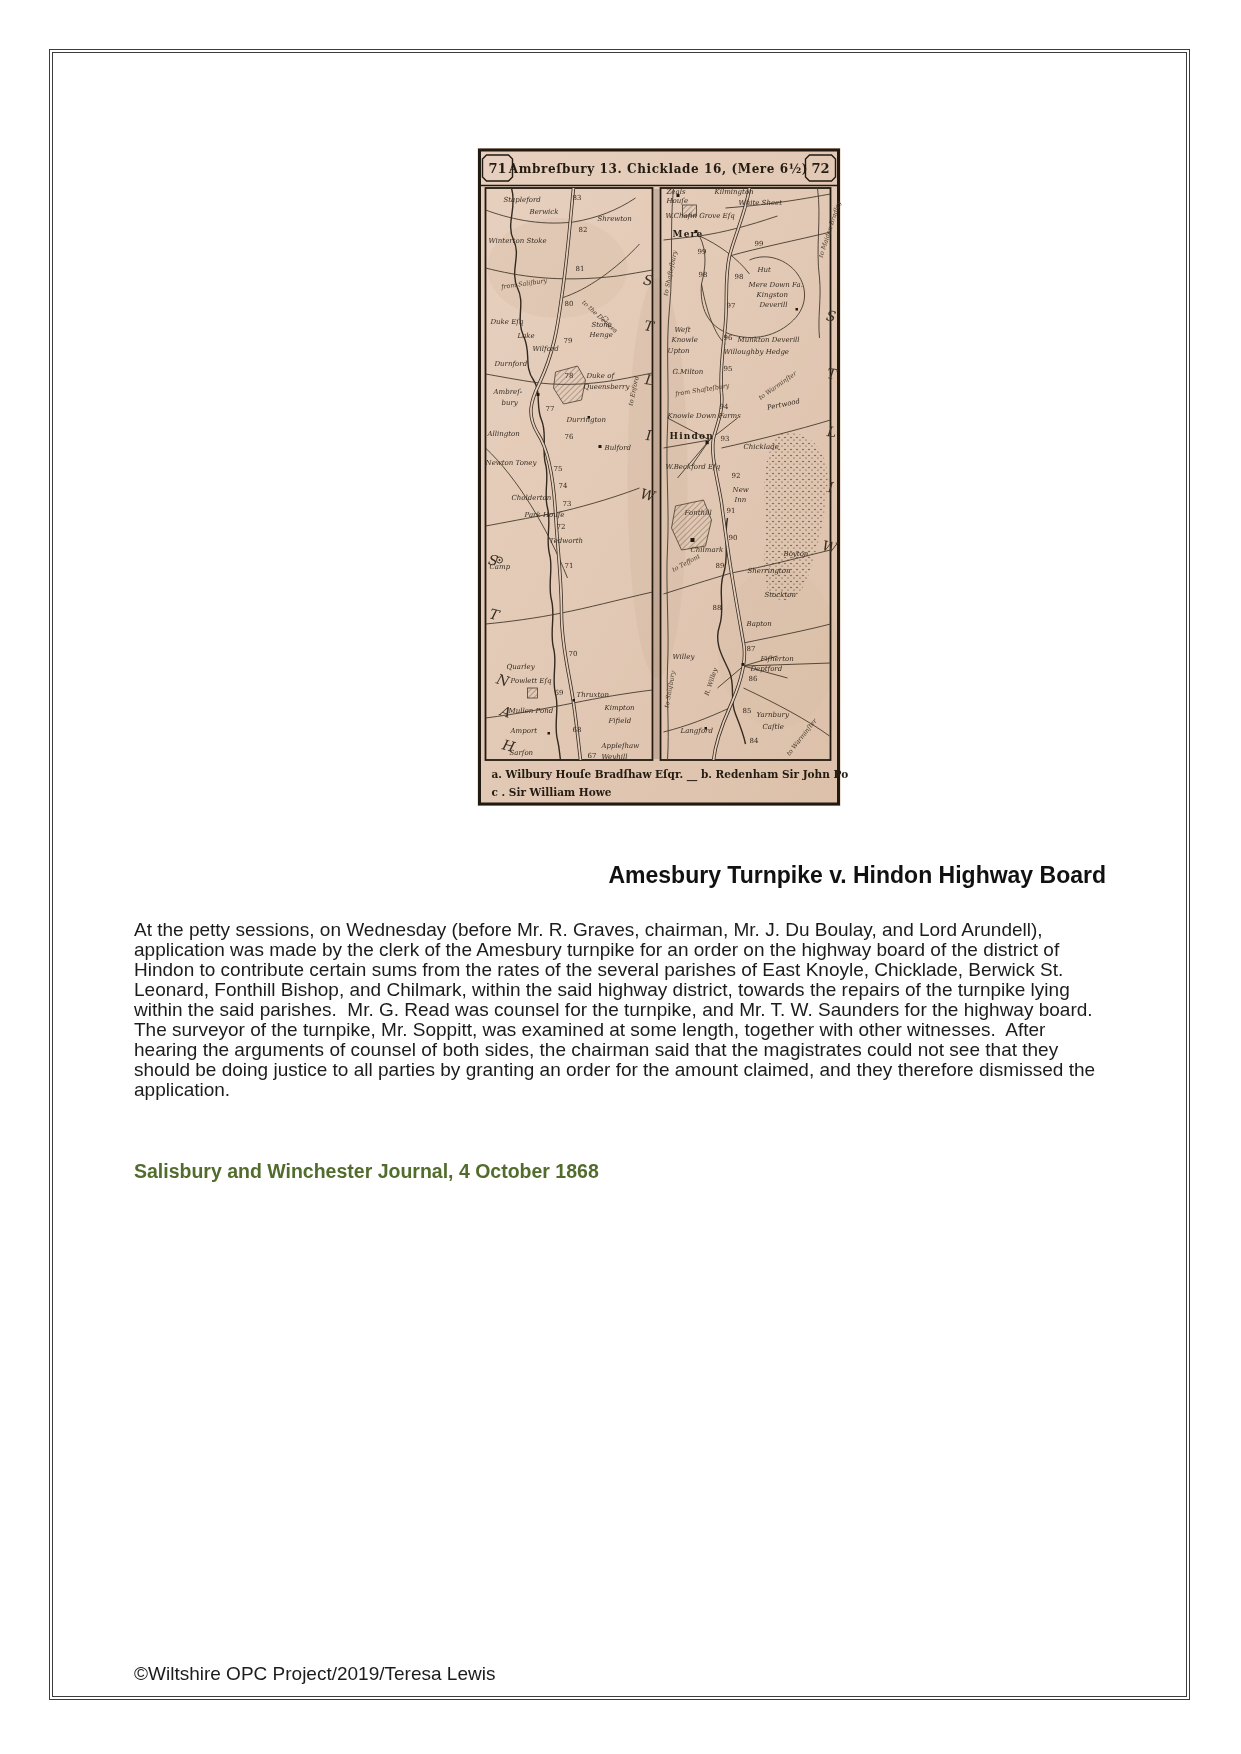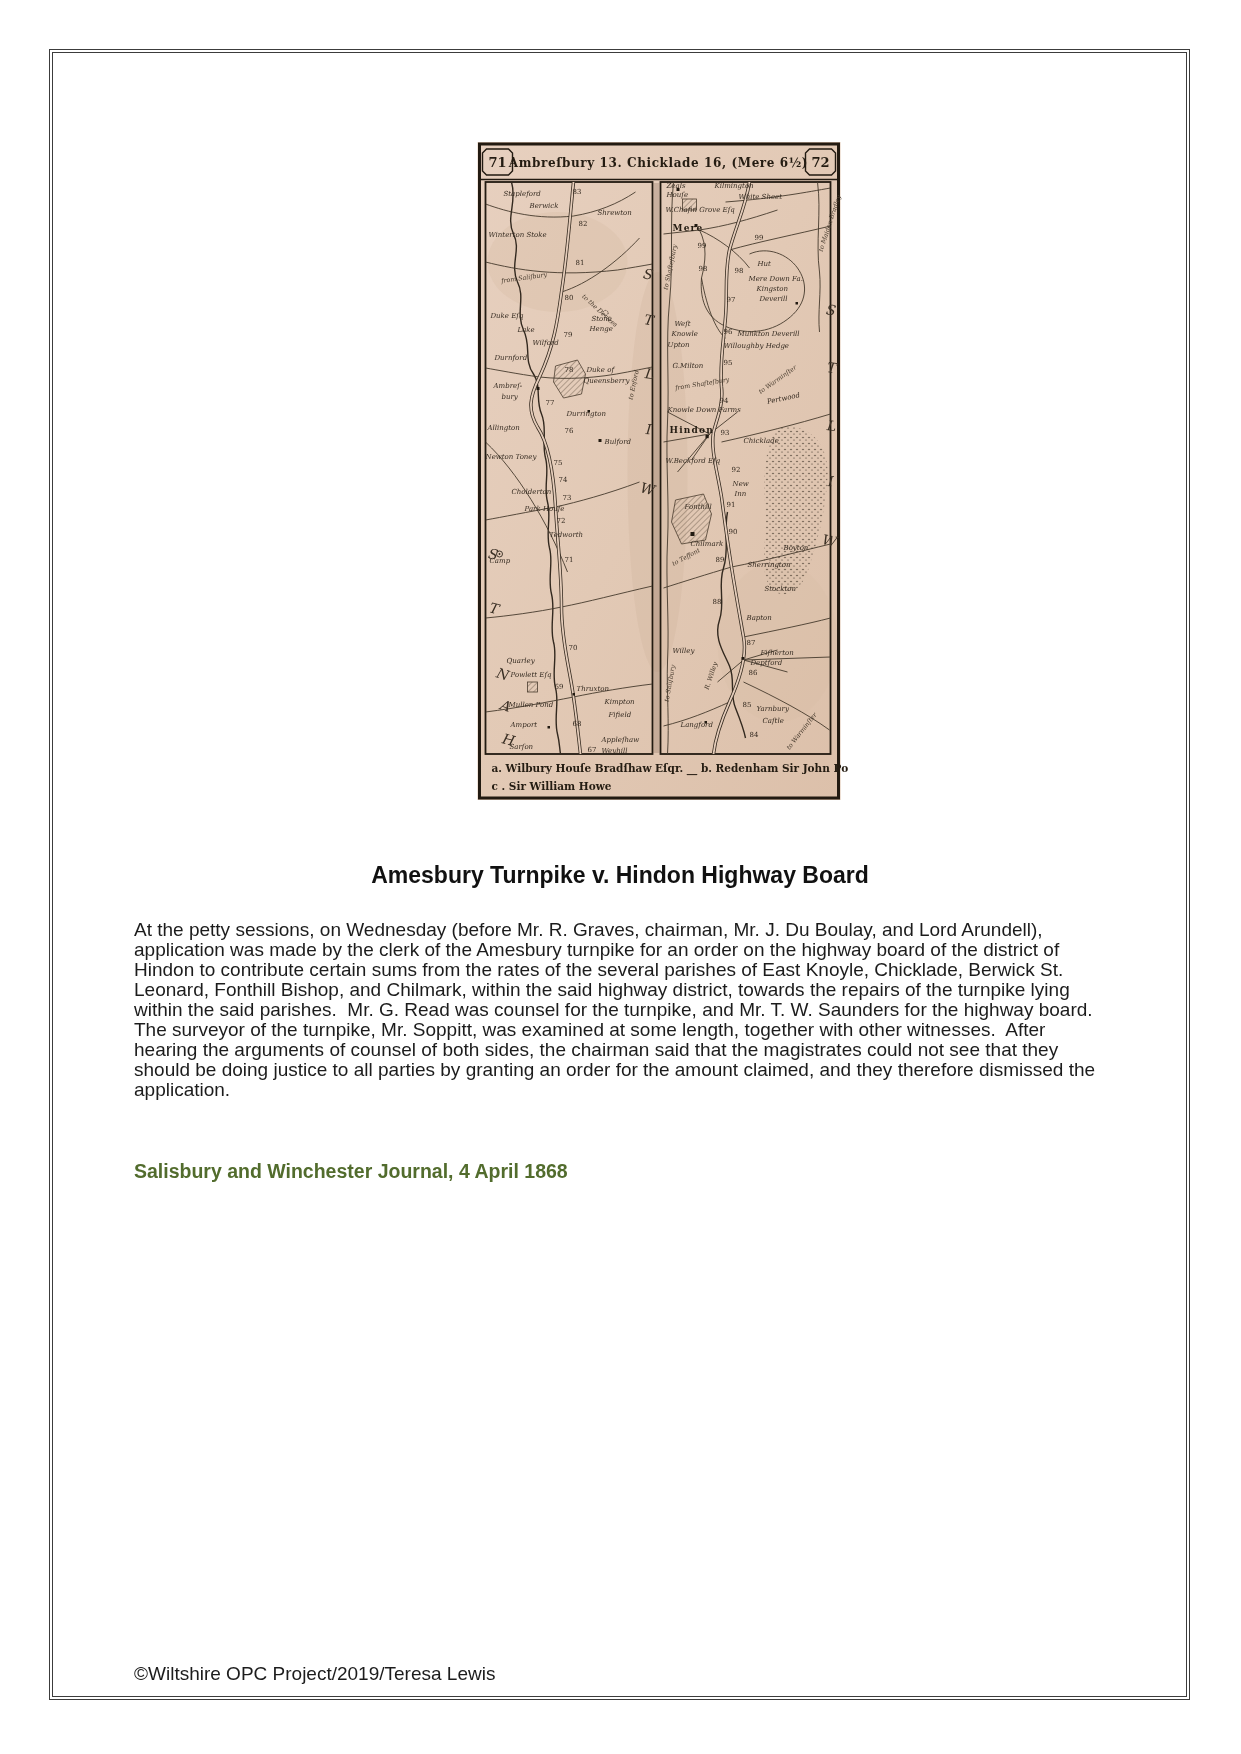--- a/index.html
+++ b/index.html
@@ -1,22 +1,22 @@
 <!DOCTYPE html>
 <html><head>
 <meta charset="utf-8">
 <style>
   html,body{margin:0;padding:0;background:#ffffff;}
   .page{position:relative;width:1241px;height:1754px;background:#ffffff;overflow:hidden;
         font-family:"Liberation Sans",sans-serif;color:#1a1a1a;}
   .page-border{position:absolute;left:49px;top:49px;width:1141px;height:1651px;
         border:4px double #3c3c3c;box-sizing:border-box;}
-  .map-figure{position:absolute;left:470px;top:142px;width:378px;height:658px;}
+  .map-figure{position:absolute;left:470px;top:148px;width:378px;height:658px;}
   .map-figure svg{display:block;width:100%;height:100%;}
-  .doc-heading{position:absolute;left:134px;top:860px;width:972px;text-align:center;
+  .doc-heading{position:absolute;left:134px;top:860px;width:972px;text-align:right;
         font-size:23px;font-weight:bold;line-height:30px;color:#111;}
   .body-text{position:absolute;left:134px;top:920px;width:972px;font-size:19px;
         line-height:20px;color:#1c1c1c;white-space:pre-wrap;}
   .source-line{position:absolute;left:134px;top:1160px;width:972px;font-size:19.5px;
         font-weight:bold;}
   .doc-footer{position:absolute;left:134px;top:1663px;width:972px;font-size:19px;color:#1c1c1c;}
   
   .ml-place{font:italic 7px "DejaVu Serif",serif;fill:#342a20;}
   .ml-num{font:7px "DejaVu Serif",serif;fill:#342a20;}
   .ml-town{font:700 9px "DejaVu Serif",serif;letter-spacing:1.2px;fill:#241c12;}
@@ -272,15 +272,15 @@
 
       <g>
         <text class="map-legend" x="14" y="630">a. Wilbury Houſe   Bradſhaw Eſqr. __ b. Redenham   Sir John Pollen .</text>
         <text class="map-legend" x="14" y="648">c . Sir William Howe</text>
       </g>
     </svg>
   </div>
 
   <div class="doc-heading">Amesbury Turnpike v. Hindon Highway Board</div>
   <div class="body-text">At the petty sessions, on Wednesday (before Mr. R. Graves, chairman, Mr. J. Du Boulay, and Lord Arundell), application was made by the clerk of the Amesbury turnpike for an order on the highway board of the district of Hindon to contribute certain sums from the rates of the several parishes of East Knoyle, Chicklade, Berwick St. Leonard, Fonthill Bishop, and Chilmark, within the said highway district, towards the repairs of the turnpike lying within the said parishes.  Mr. G. Read was counsel for the turnpike, and Mr. T. W. Saunders for the highway board.  The surveyor of the turnpike, Mr. Soppitt, was examined at some length, together with other witnesses.  After hearing the arguments of counsel of both sides, the chairman said that the magistrates could not see that they should be doing justice to all parties by granting an order for the amount claimed, and they therefore dismissed the application.</div>
-  <div class="source-line" id="source-line" style="color: rgb(82, 108, 45);">Salisbury and Winchester Journal, 4 April 1868</div>
+  <div class="source-line" id="source-line" style="color: rgb(82, 108, 45);">Salisbury and Winchester Journal, 4 October 1868</div>
   <div class="doc-footer">©Wiltshire OPC Project/2019/Teresa Lewis</div>
 </div>
 
 </body></html>

